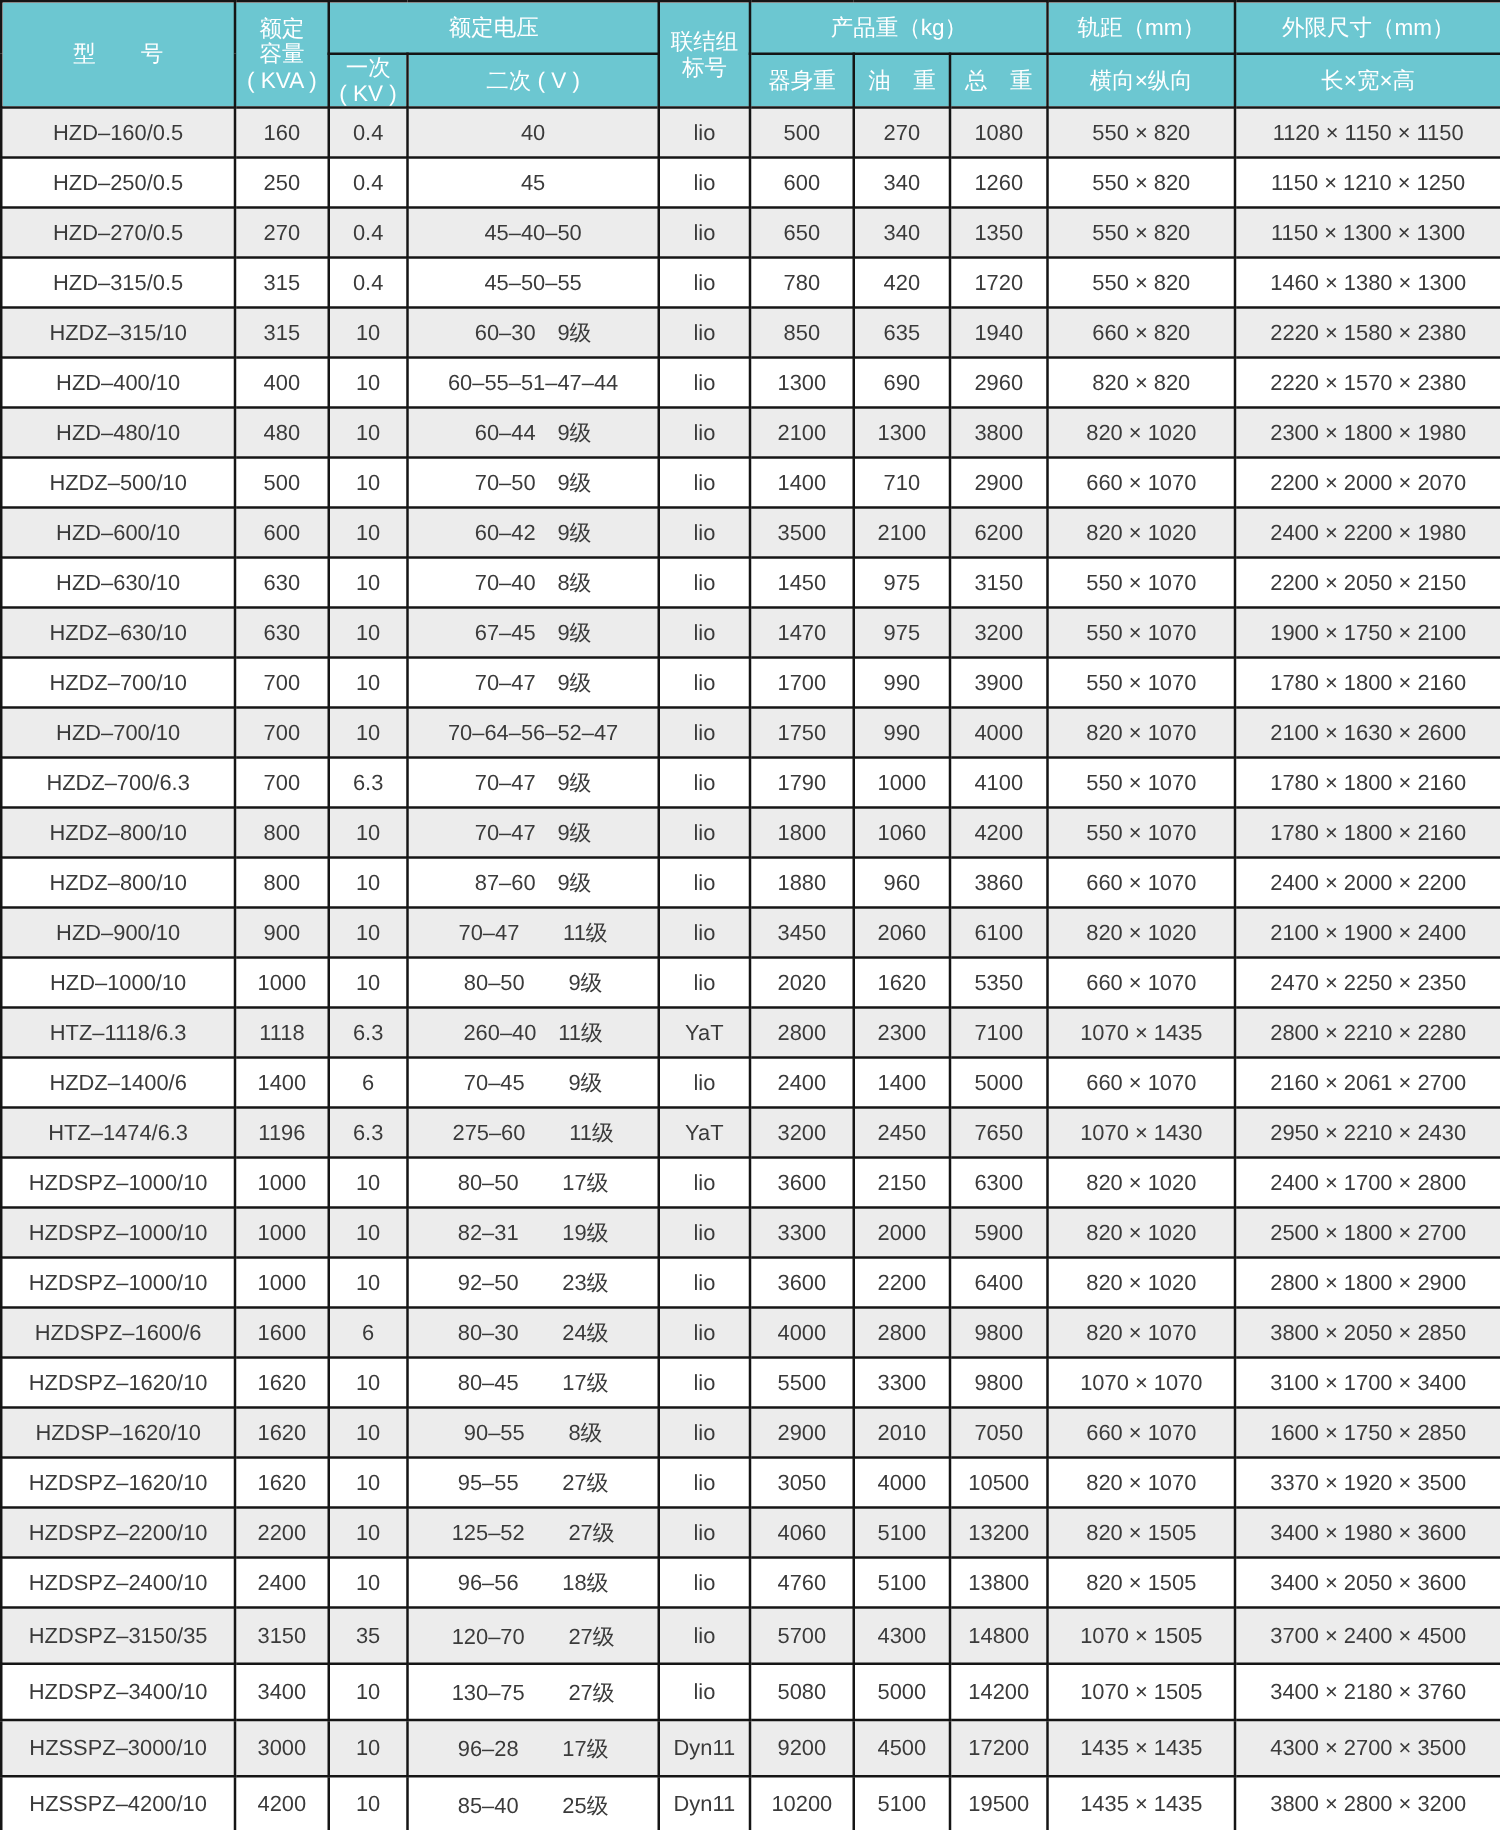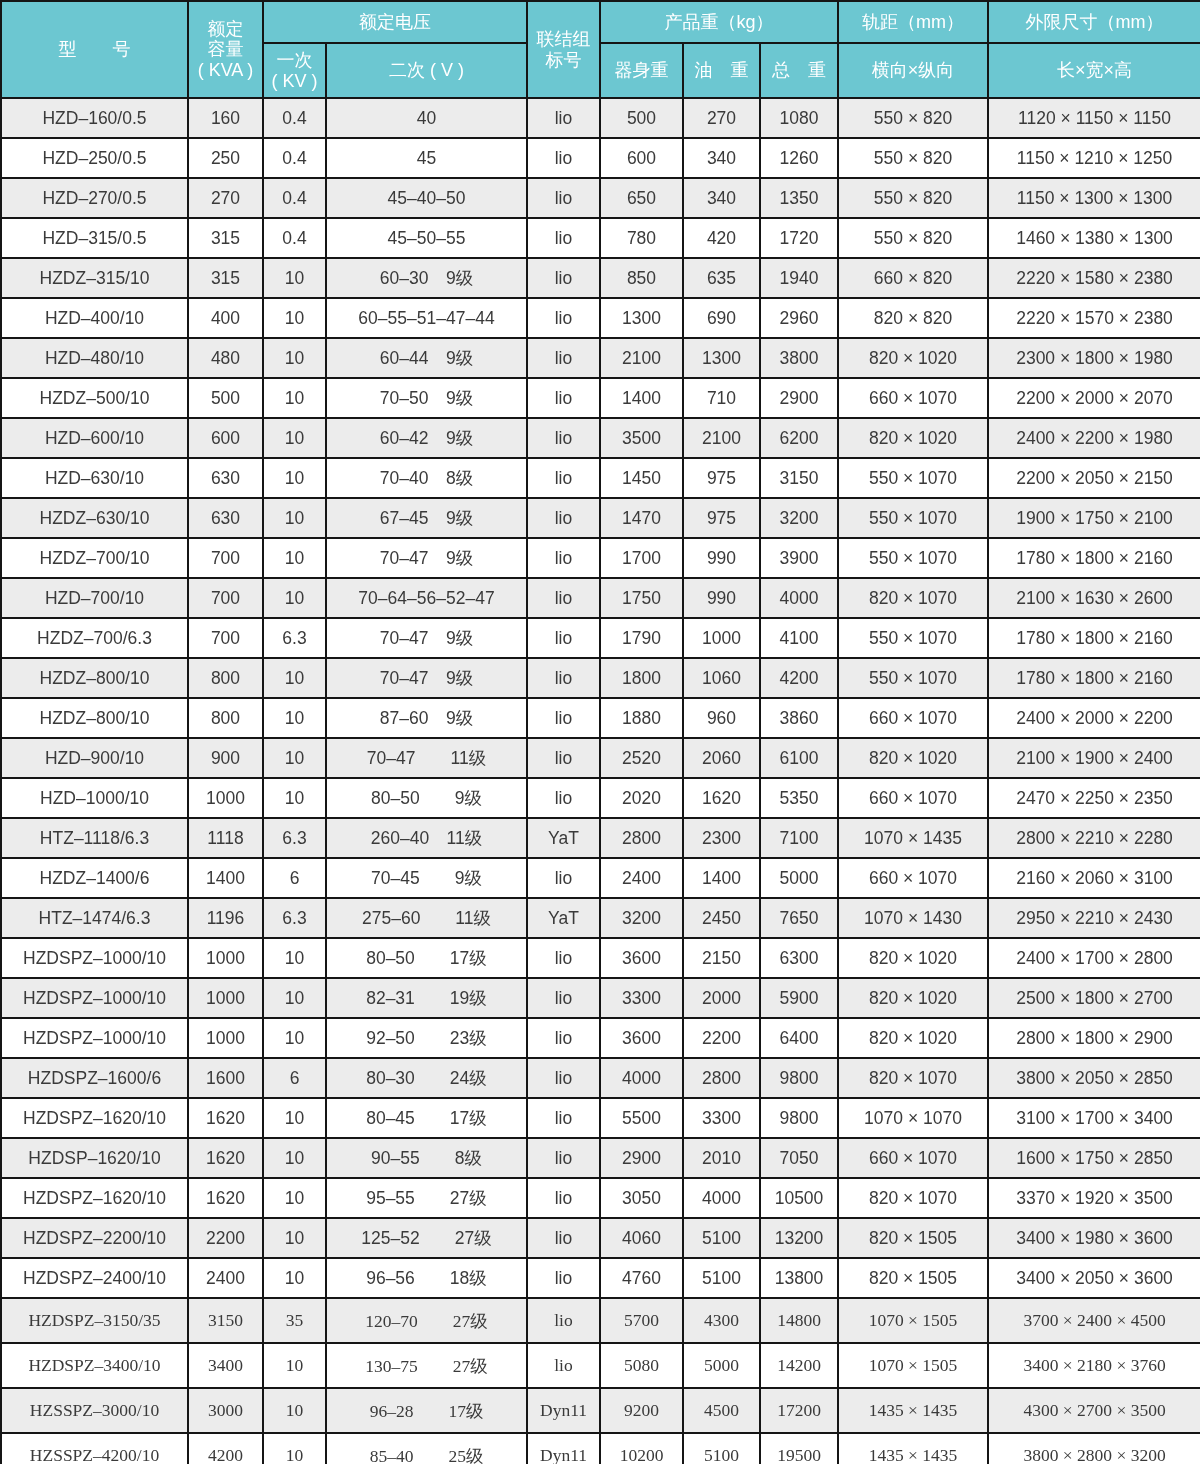--- a/index.html
+++ b/index.html
@@ -25,28 +25,28 @@
   }
   thead th {
     background: #6cc7d1;
     color: #ffffff;
     font-weight: 400;
     font-size: 18px;
     line-height: 1.12;
     white-space: pre-line;
   }
   tr.hrow1 { height: 42px; }
-  tr.hrow2 { height: 55px; }
+  tr.hrow2 { height: 43px; }
   tbody td {
     font-size: 17.5px;
     color: #3a3a3a;
     white-space: nowrap;
   }
   tbody tr { height: 40px; margin-top: 36px; }
-  tbody tr.tall { height: 45px; font-family: Liberation Serif, serif; }
+  tbody tr.tall { height: 45px; }
   tbody tr.odd td  { background: #ececec; }
   tbody tr.even td { background: #ffffff; }
 </style>
 </head>
 <body>
 
 <div class="page">
   <table class="spec">
     <colgroup>
       <col style="width:187px">
@@ -276,21 +276,21 @@
           <td>3860</td>
           <td>660 × 1070</td>
           <td>2400 × 2000 × 2200</td>
         </tr>
         <tr class="odd">
           <td>HZD–900/10</td>
           <td>900</td>
           <td>10</td>
           <td>70–47　　11级</td>
           <td>lio</td>
-          <td>2520</td>
+          <td>3450</td>
           <td>2060</td>
           <td>6100</td>
           <td>820 × 1020</td>
           <td>2100 × 1900 × 2400</td>
         </tr>
         <tr class="even">
           <td>HZD–1000/10</td>
           <td>1000</td>
           <td>10</td>
           <td>80–50　　9级</td>
@@ -316,21 +316,21 @@
         <tr class="even">
           <td>HZDZ–1400/6</td>
           <td>1400</td>
           <td>6</td>
           <td>70–45　　9级</td>
           <td>lio</td>
           <td>2400</td>
           <td>1400</td>
           <td>5000</td>
           <td>660 × 1070</td>
-          <td>2160 × 2060 × 3100</td>
+          <td>2160 × 2061 × 2700</td>
         </tr>
         <tr class="odd">
           <td>HTZ–1474/6.3</td>
           <td>1196</td>
           <td>6.3</td>
           <td>275–60　　11级</td>
           <td>YaT</td>
           <td>3200</td>
           <td>2450</td>
           <td>7650</td>

